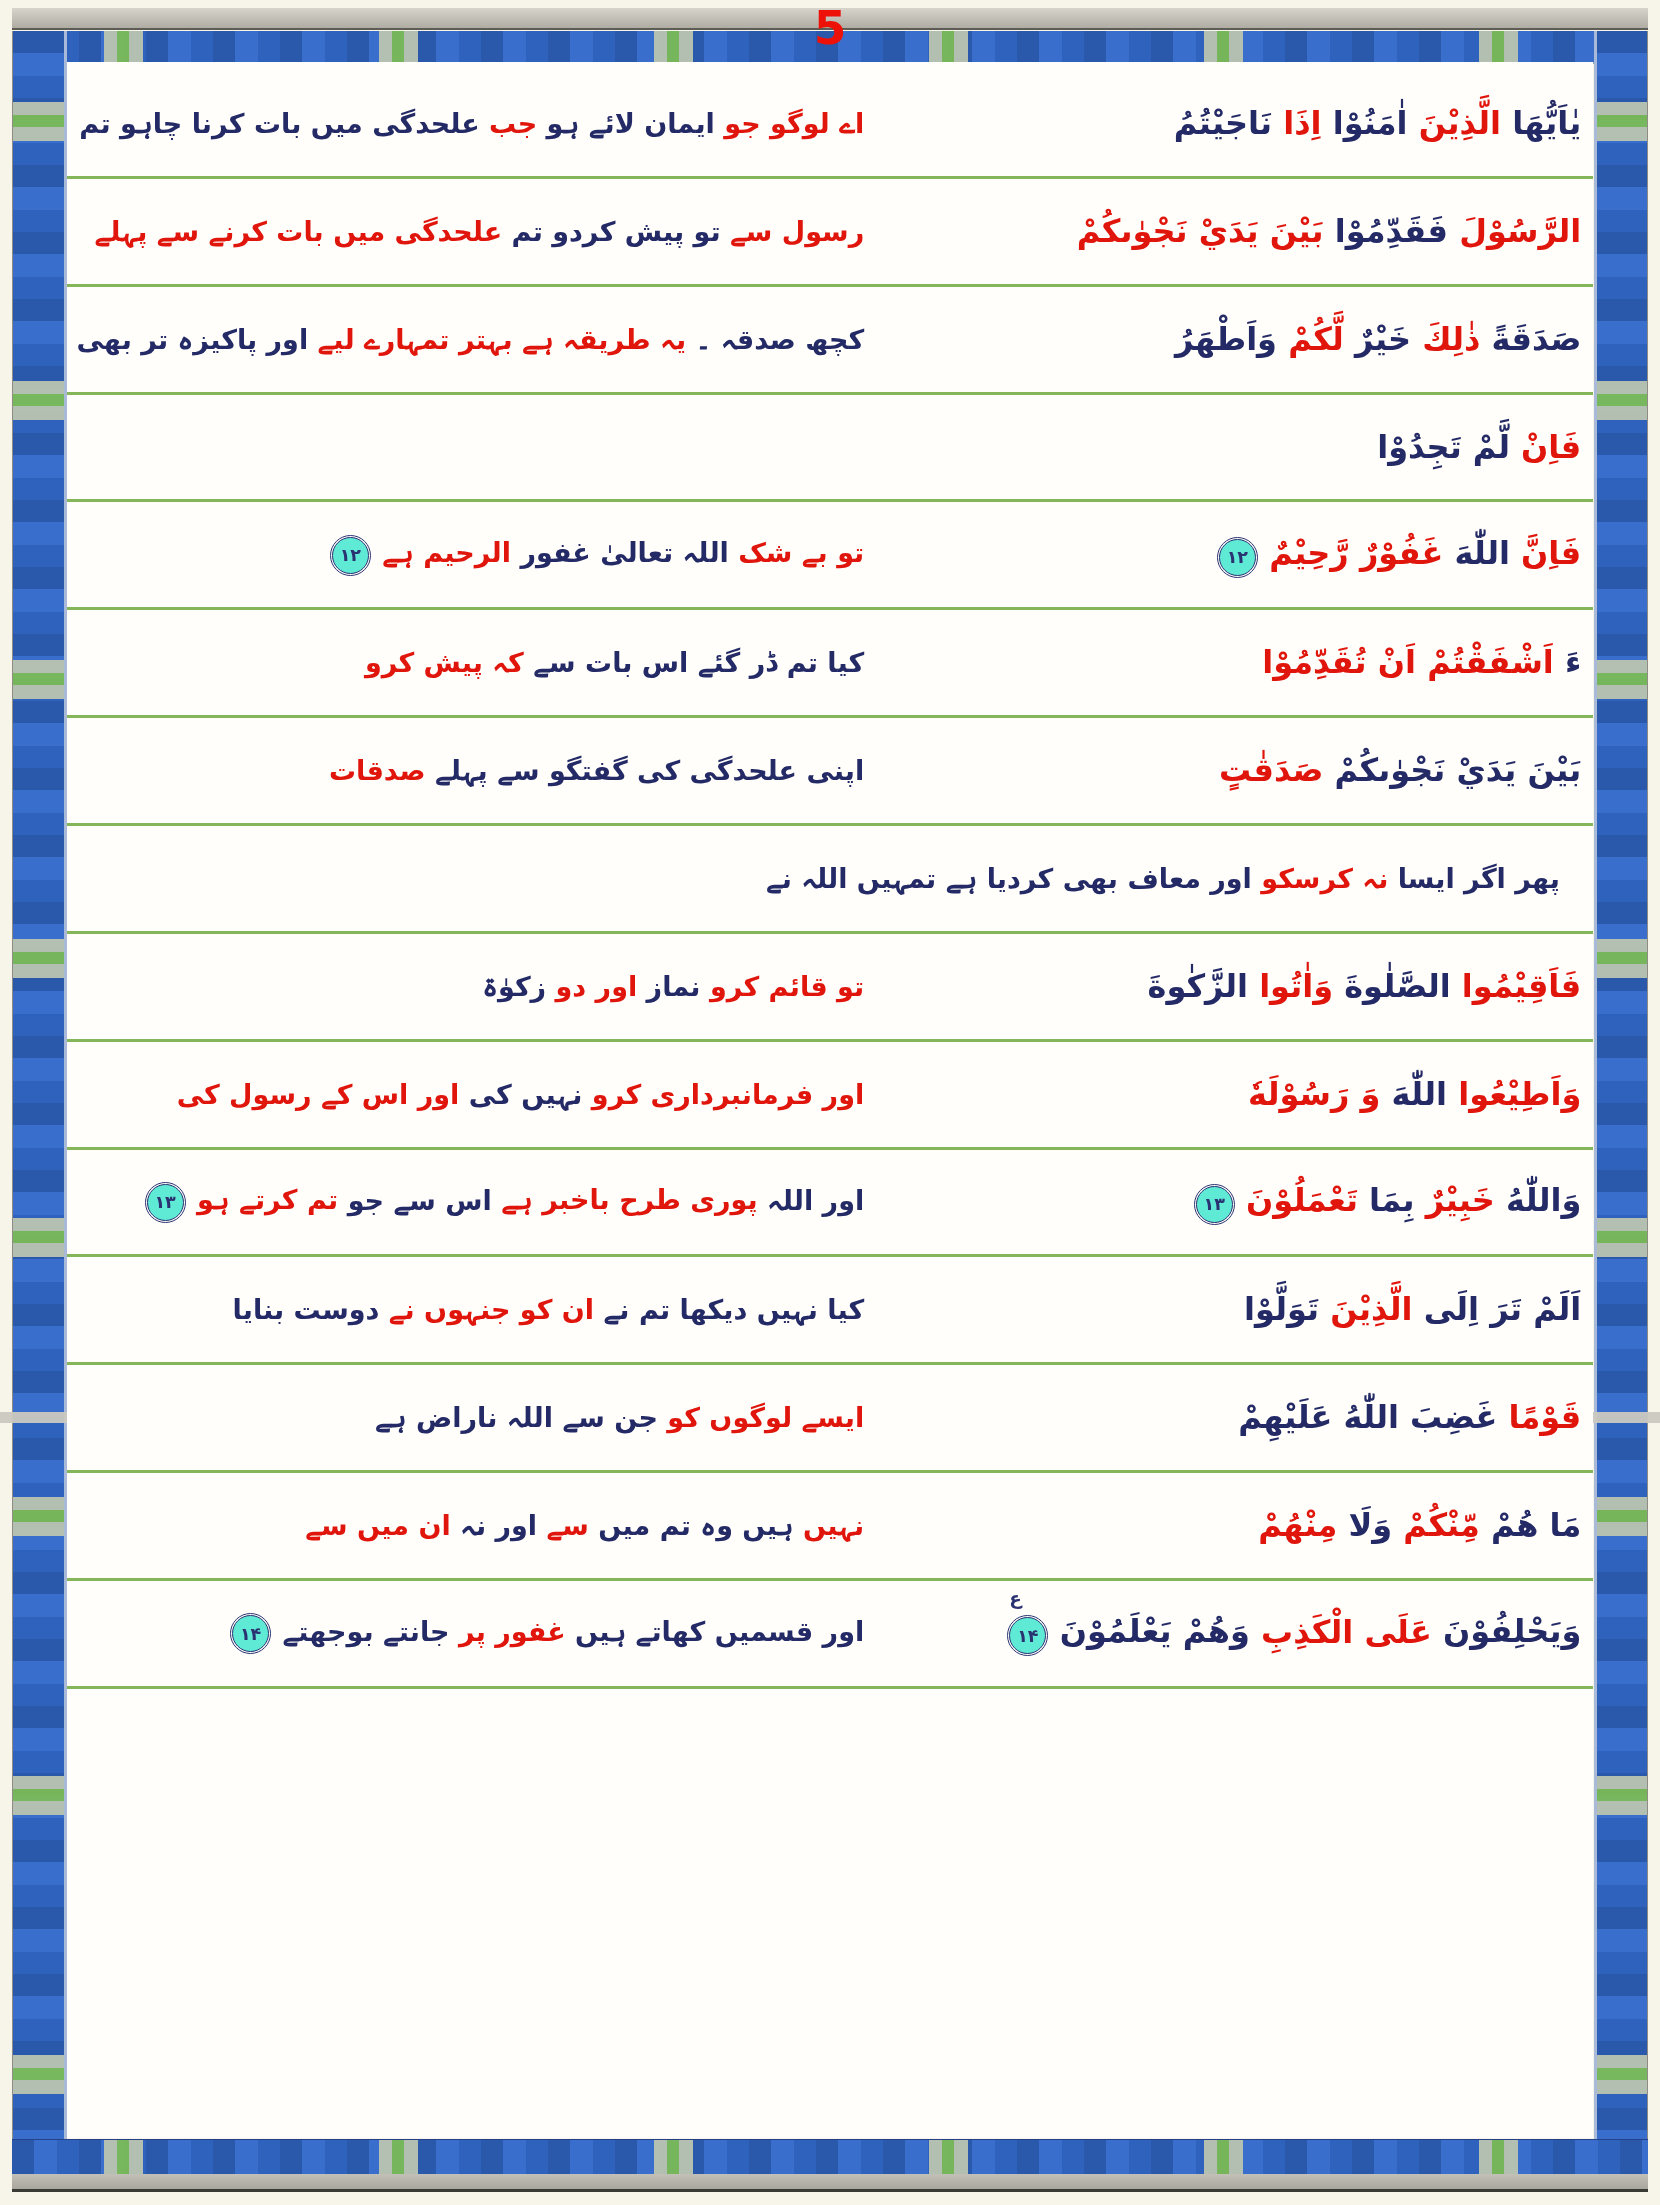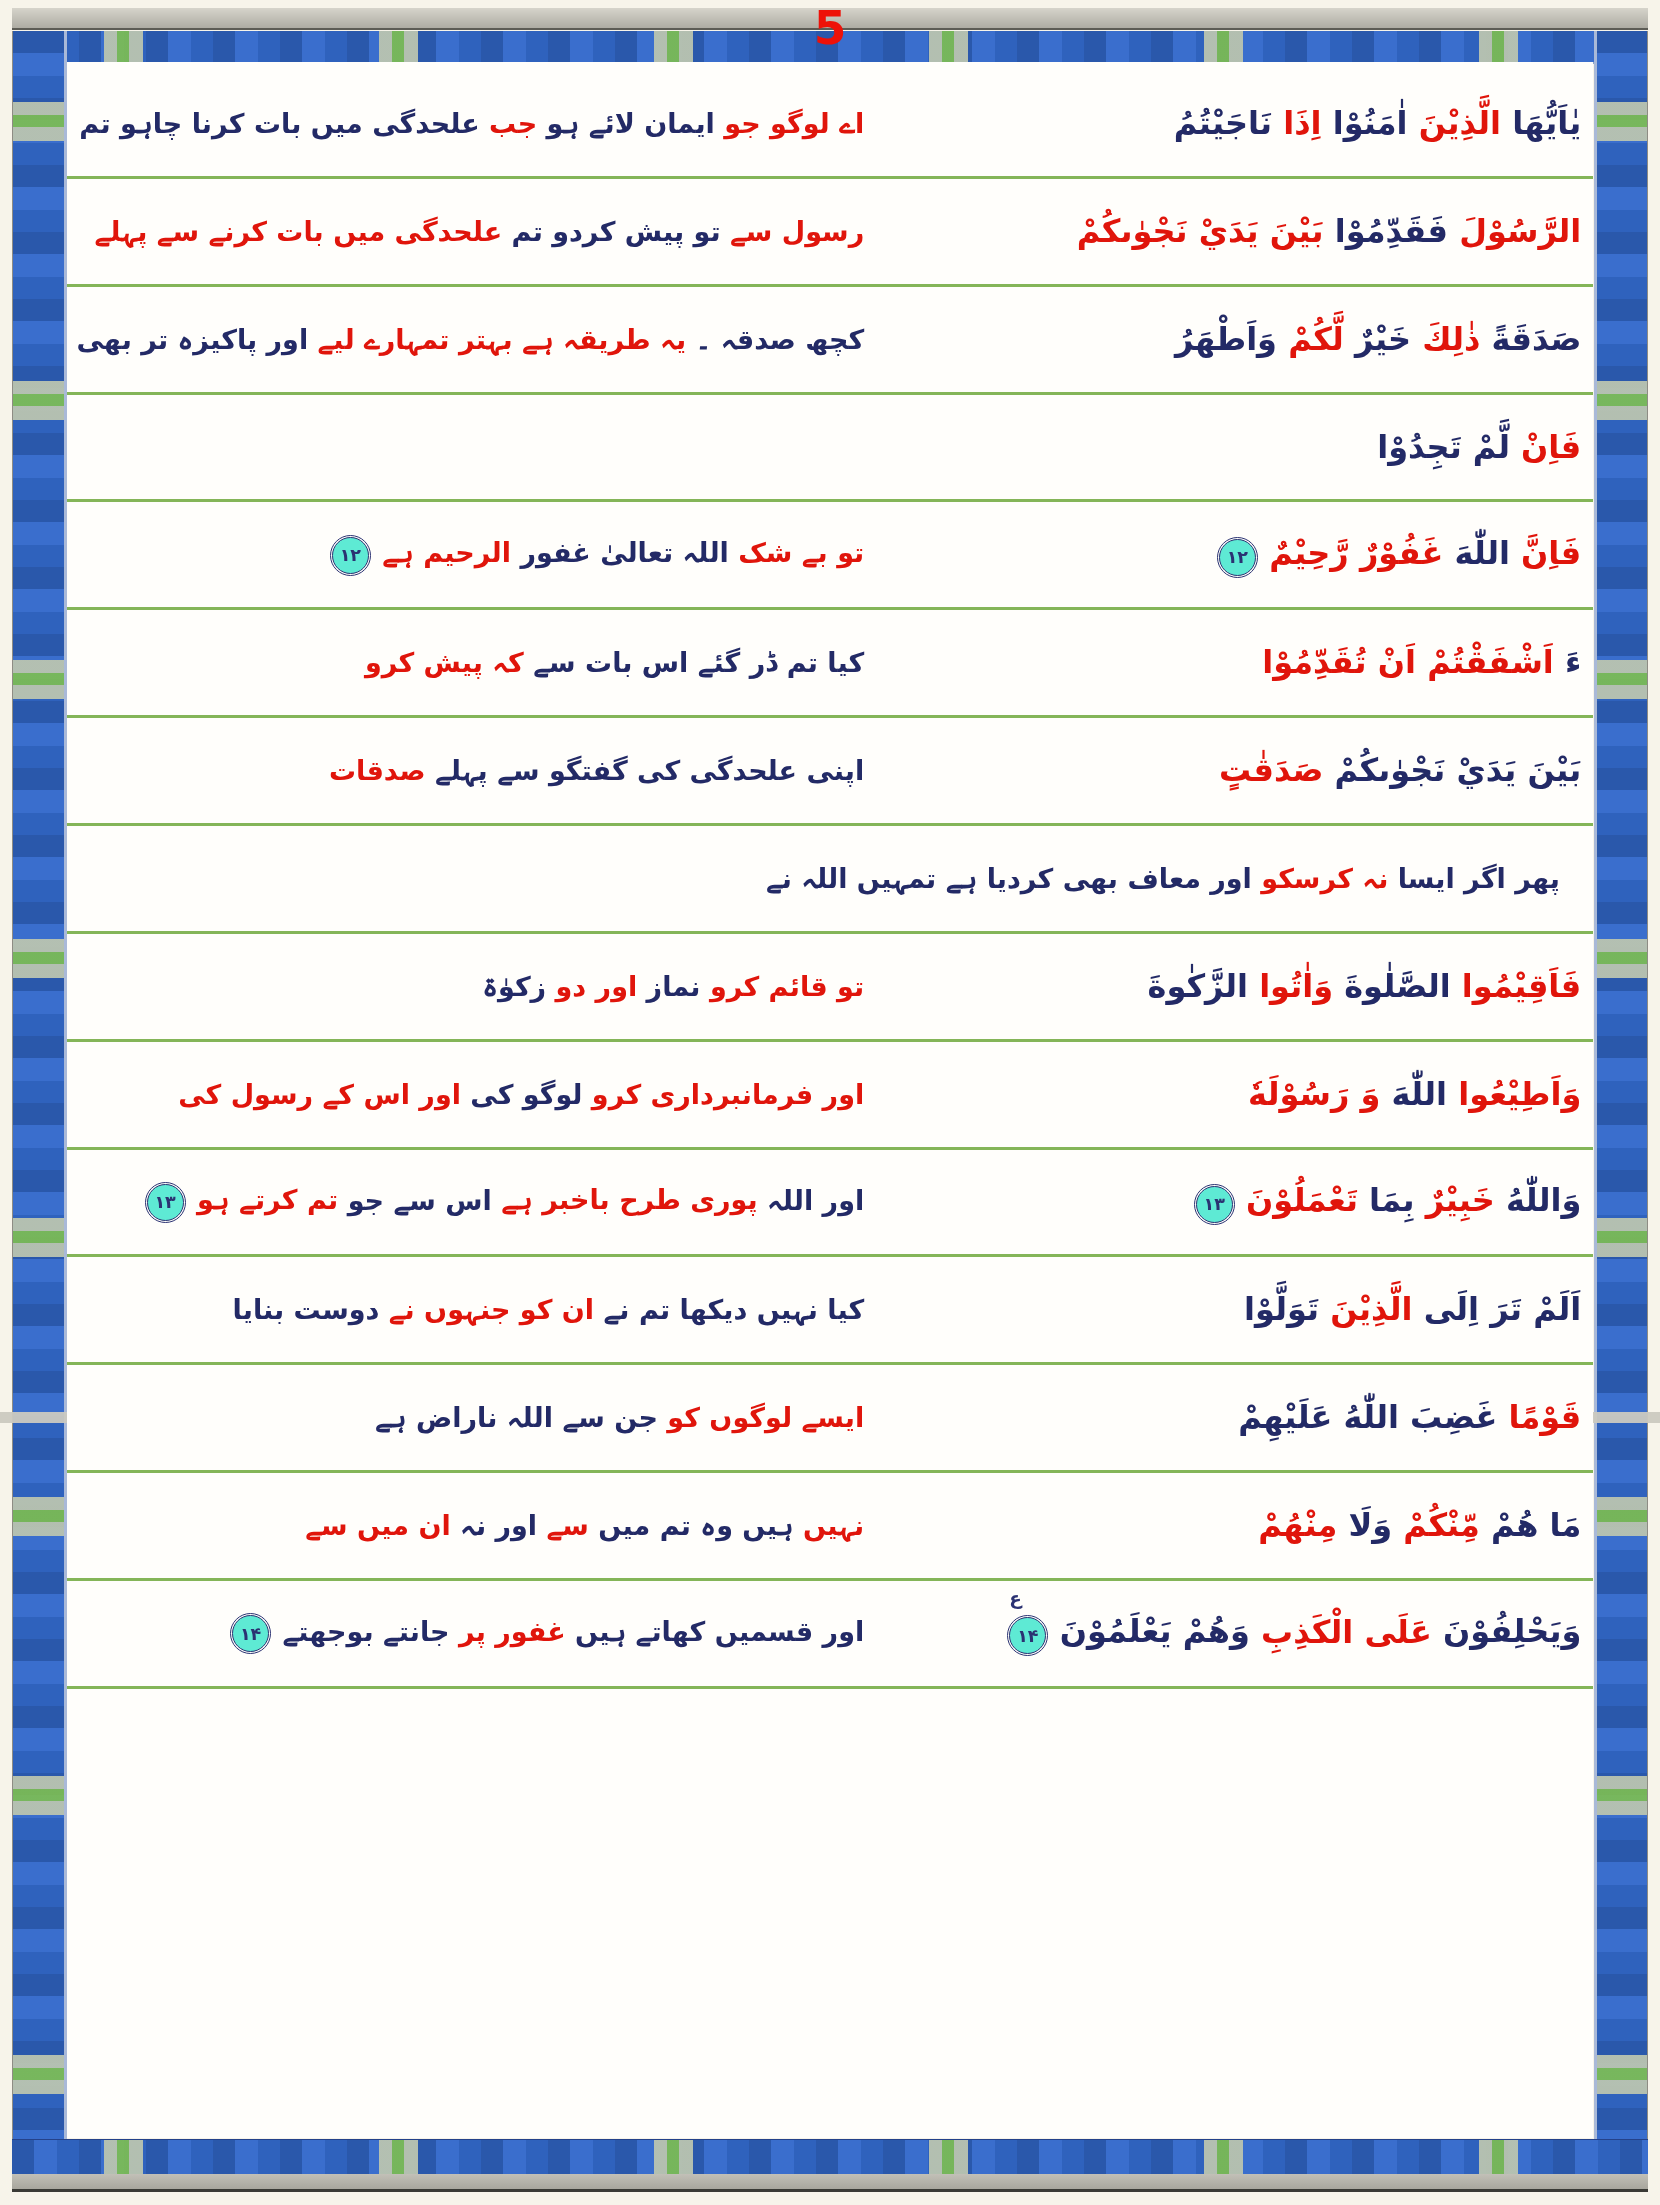--- a/index.html
+++ b/index.html
@@ -91,21 +91,21 @@
       </div>
       <div class="row">
         <div class="cell urdu"><span class="c-navy">پھر اگر ایسا </span><span class="c-red">نہ کرسکو </span><span class="c-navy">اور معاف بھی کردیا ہے تمہیں اللہ نے</span></div>
       </div>
       <div class="row">
         <div class="cell arabic"><span class="c-red">فَاَقِيْمُوا </span><span class="c-navy">الصَّلٰوةَ </span><span class="c-red">وَاٰتُوا </span><span class="c-navy">الزَّكٰوةَ</span></div>
         <div class="cell urdu"><span class="c-red">تو قائم کرو </span><span class="c-navy">نماز </span><span class="c-red">اور دو </span><span class="c-navy">زکوٰۃ</span></div>
       </div>
       <div class="row">
         <div class="cell arabic"><span class="c-red">وَاَطِيْعُوا </span><span class="c-navy">اللّٰهَ </span><span class="c-red">وَ رَسُوْلَهٗ</span></div>
-        <div class="cell urdu"><span class="c-red">اور فرمانبرداری کرو </span><span class="c-navy">لوگو کی </span><span class="c-red">اور اس کے رسول کی</span></div>
+        <div class="cell urdu"><span class="c-red">اور فرمانبرداری کرو </span><span class="c-navy">نہیں کی </span><span class="c-red">اور اس کے رسول کی</span></div>
       </div>
       <div class="row">
         <div class="cell arabic"><span class="c-navy">وَاللّٰهُ </span><span class="c-red">خَبِيْرٌ </span><span class="c-navy">بِمَا </span><span class="c-red">تَعْمَلُوْنَ</span><span class="badge-wrap"><span class="badge">۱۳</span></span></div>
         <div class="cell urdu"><span class="c-navy">اور اللہ </span><span class="c-red">پوری طرح باخبر ہے </span><span class="c-navy">اس سے جو </span><span class="c-red">تم کرتے ہو</span><span class="badge-wrap"><span class="badge">۱۳</span></span></div>
       </div>
       <div class="row">
         <div class="cell arabic"><span class="c-navy">اَلَمْ تَرَ اِلَى </span><span class="c-red">الَّذِيْنَ </span><span class="c-navy">تَوَلَّوْا</span></div>
         <div class="cell urdu"><span class="c-navy">کیا نہیں دیکھا تم نے </span><span class="c-red">ان کو جنہوں نے </span><span class="c-navy">دوست بنایا</span></div>
       </div>
       <div class="row">

